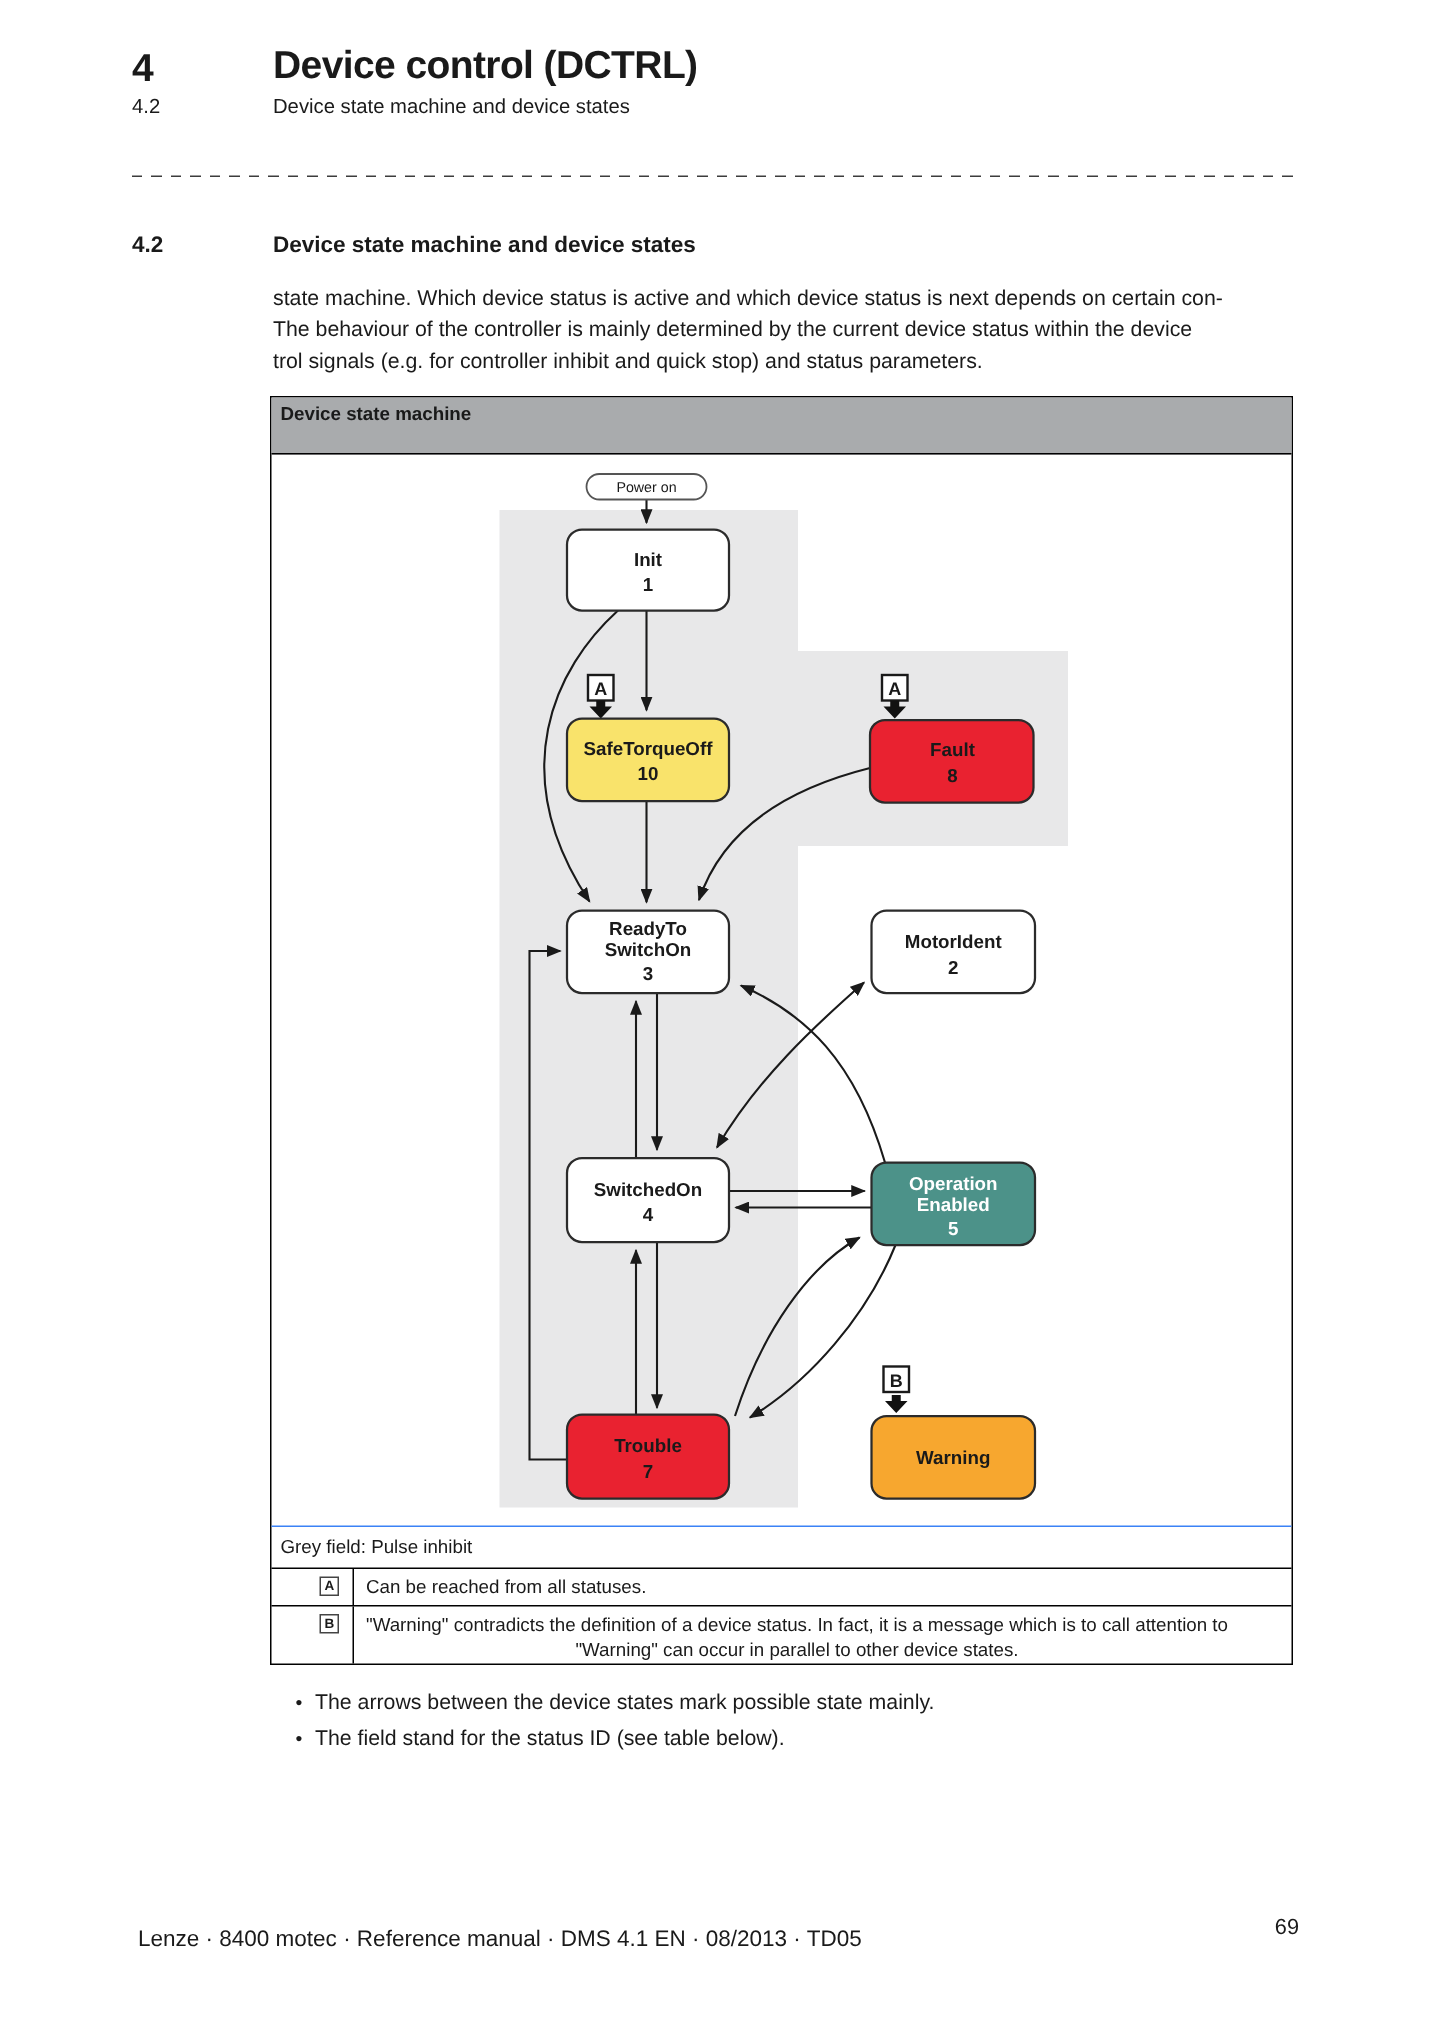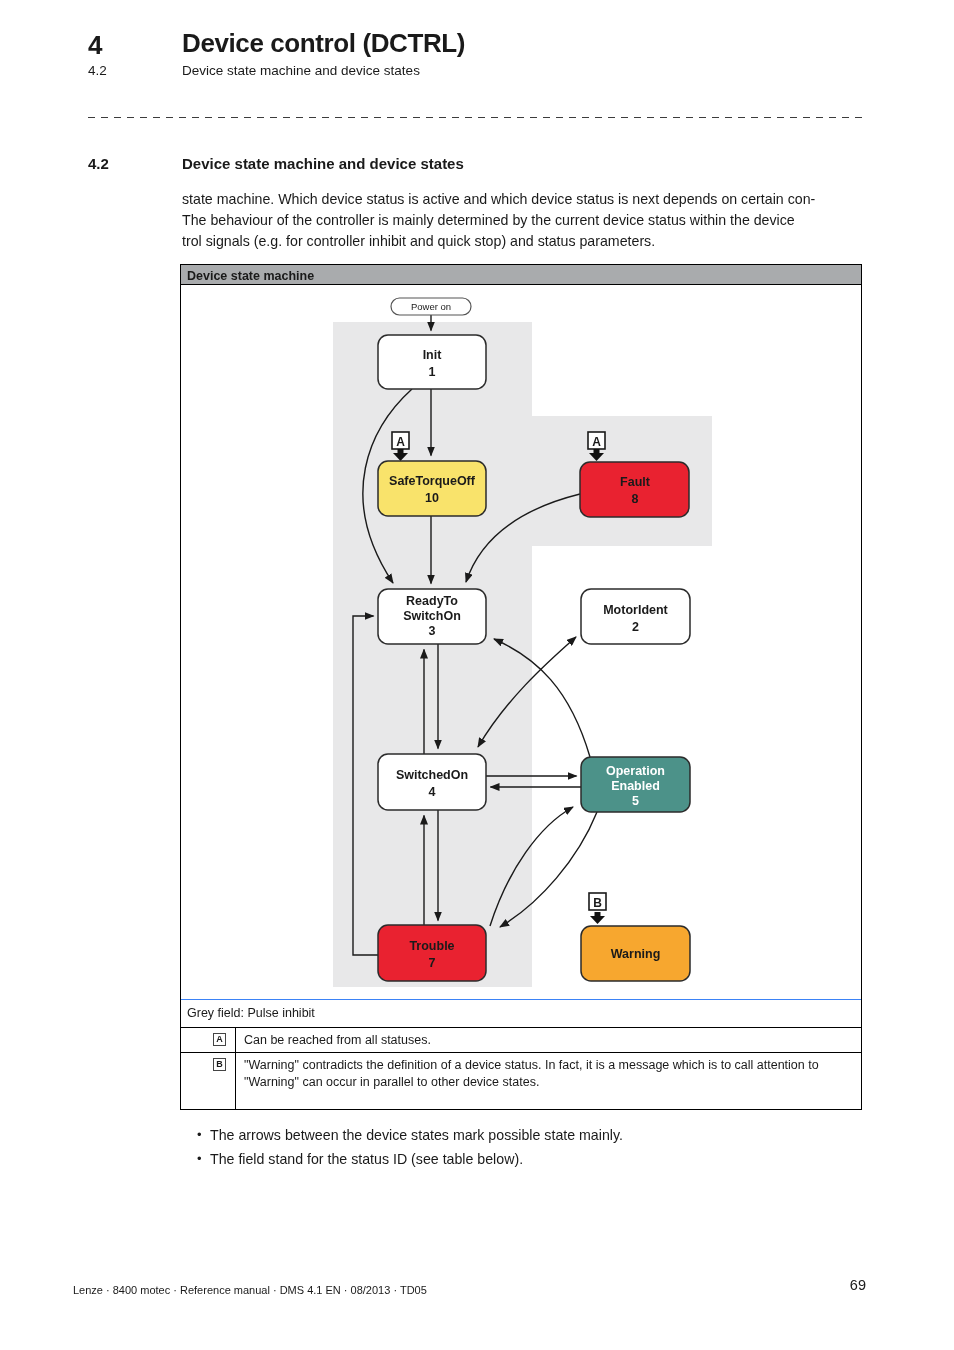--- a/index.html
+++ b/index.html
@@ -18,41 +18,41 @@
                    background:repeating-linear-gradient(90deg,#3c3c3c 0 7px,transparent 7px 13px); }
 
   
   .sec-num   { left:88px;  top:155px; font-size:15px; font-weight:700; }
   .sec-title { left:182px; top:155px; font-size:15px; font-weight:700; }
   .para      { left:182px; top:189px; width:700px; font-size:14.2px; line-height:21px; }
 
   
   .figure { left:180px; top:264px; width:682px; height:846px; border:1px solid #000;
             box-sizing:border-box; display:flex; flex-direction:column; background:#fff; }
-  .fig-title { height:20px; box-sizing:border-box; border-bottom:1px solid #000;
+  .fig-title { height:38px; box-sizing:border-box; border-bottom:1px solid #000;
                font-size:12.5px; font-weight:700; padding:4px 16px 0 6px; }
   .fig-diagram { position:relative; height:714px; }
   .fig-greynote { height:28px; box-sizing:border-box; border-top:1px solid #3b82f6;
                   font-size:12.5px; padding:6px 0 0 6px; }
   .fn-row { display:flex; border-top:1px solid #000; box-sizing:border-box; }
   .fn-row-a { height:25px; }
   .fn-row-b { flex:1; }
   .fn-marker-cell { width:55px; flex:0 0 55px; box-sizing:border-box; border-right:1px solid #000;
                     display:flex; justify-content:flex-end; padding:5px 9px 0 0; }
   .fn-marker { width:13px; height:13px; box-sizing:border-box; border:1px solid #444; background:#fff;
                font-size:9px; font-weight:700; text-align:center; line-height:11px; }
-  .fn-text { padding:4px 8px 0 8px; font-size:12.5px; line-height:16.5px; }
+  .fn-text { padding:4px 8px 0 8px; font-size:12.5px; line-height:16.5px;text-align:center; }
 
   
   .bullets { left:182px; top:1127px; font-size:14.2px; }
   .bullet-row { display:flex; margin-bottom:8px; }
   .bullet-char { width:13px; padding-left:15px; font-size:13px; }
 
   
-  .footer-left { left:73px; top:1284px; font-size:11px; }
+  .footer-left { left:92px; top:1284px; font-size:15px; }
   .footer-page { right:88px; top:1277px; font-size:14.5px; }
 
   
   svg text { font-family:"Liberation Sans", sans-serif; font-weight:700; font-size:12.5px;
              fill:#1a1a1a; text-anchor:middle; }
   svg text.t-reg   { font-weight:400; font-size:9.5px; }
   svg text.t-white { fill:#ffffff; }
   svg text.t-mk    { font-size:12px; }
   svg .box  { stroke:#2b2b2b; stroke-width:1.5; }
   svg .ln   { fill:none; stroke:#1a1a1a; stroke-width:1.4; }

